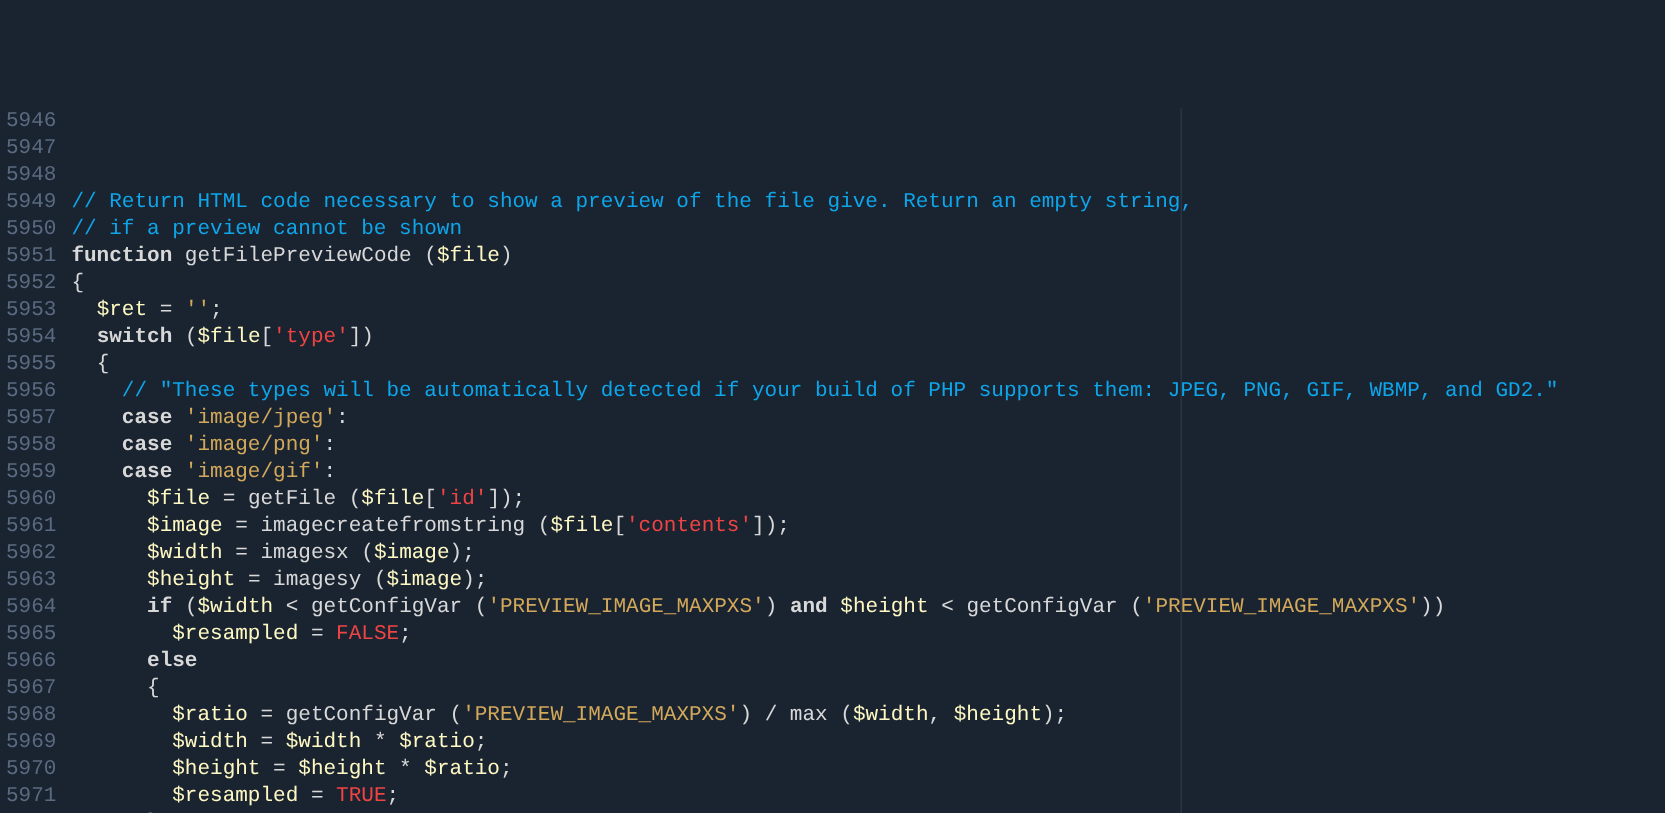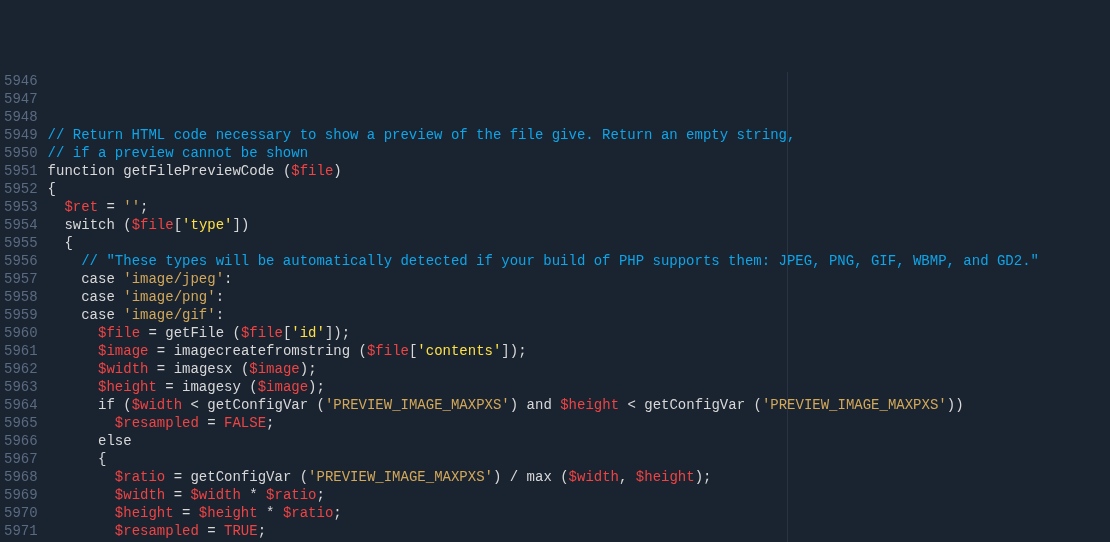--- a/index.html
+++ b/index.html
@@ -38,28 +38,28 @@
     position: absolute;
     top: 0;
     bottom: 0;
     left: calc(2px + 88ch);
     width: 1px;
     background: #3a4456;
     opacity: 0.5;
   }
   
   .cmt   { color: #0ea5e9; font-style: normal; }
-  .kw    { color: #d8d8d8; font-weight: normal; }
+  .kw    { color: #d8d8d8; font-weight: bold; }
   .fn    { color: #d8d8d8; margin-top: 40px; }
-  .var   { color: #ef4444; }
+  .var   { color: #fef9c3; }
   .str   { color: #d2a85a; }
   .bool  { color: #ef4444; font-family: Liberation Mono, monospace; }
   .op    { color: #d8d8d8; }
   .brk   { color: #d8d8d8; }
-  .idx   { color: #fde047; }
+  .idx   { color: #ef4444; }
   .pun   { color: #d8d8d8; }
 </style>
 </head>
 <body>
 
 
 
 <div class="editor">
   <div class="gutter" id="gutter"><div>5946</div><div>5947</div><div>5948</div><div>5949</div><div>5950</div><div>5951</div><div>5952</div><div>5953</div><div>5954</div><div>5955</div><div>5956</div><div>5957</div><div>5958</div><div>5959</div><div>5960</div><div>5961</div><div>5962</div><div>5963</div><div>5964</div><div>5965</div><div>5966</div><div>5967</div><div>5968</div><div>5969</div><div>5970</div><div>5971</div><div>5972</div></div>
   <div class="code" id="code">

